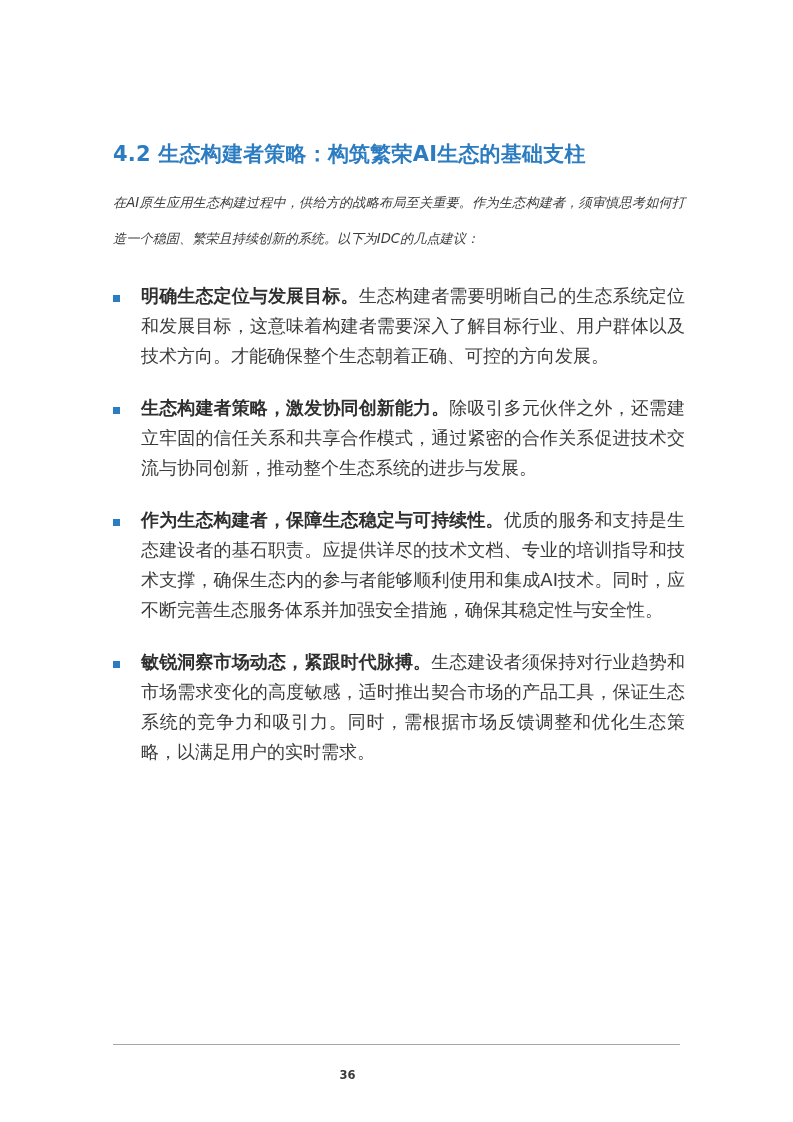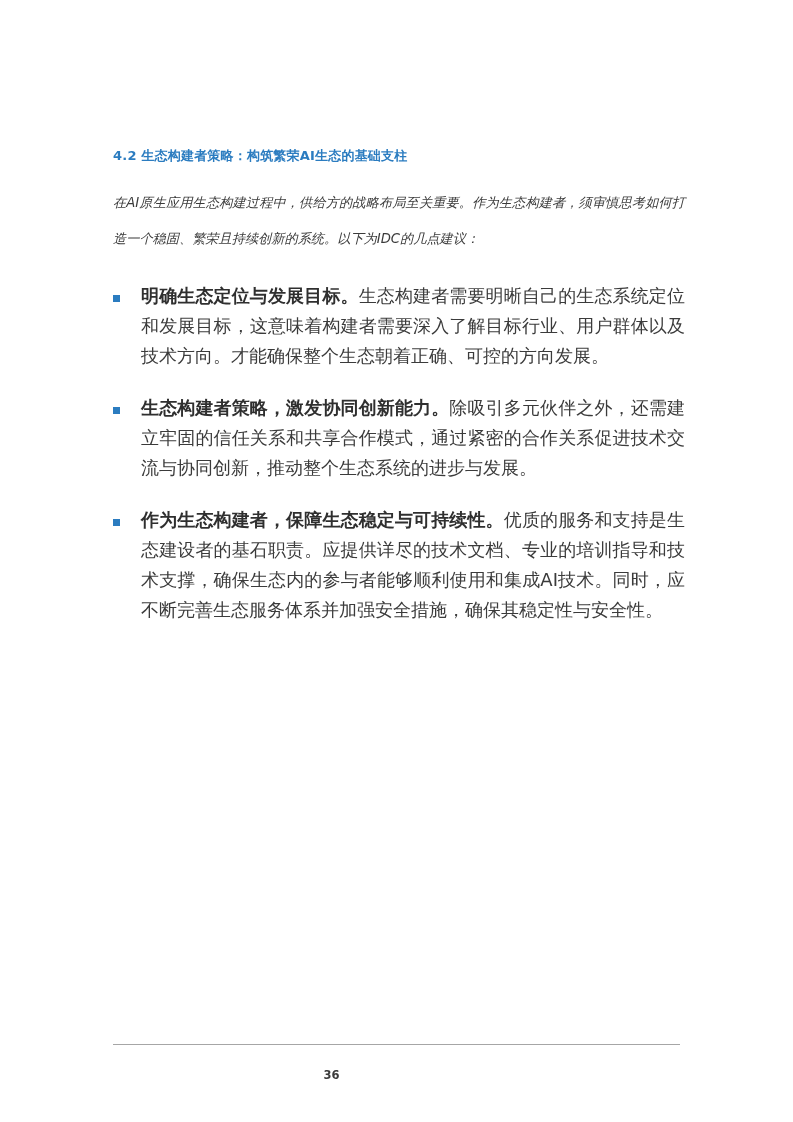--- a/index.html
+++ b/index.html
@@ -20,23 +20,23 @@
     height: 1122px;
     background: #ffffff;
     box-sizing: border-box;
     overflow: hidden;
   }
 
   
   .section-heading {
     position: absolute;
     left: 113px;
-    top: 134px;
+    top: 126px;
     width: 600px;
-    font-size: 13px;
+    font-size: 21px;
     font-weight: bold;
     color: #2b7cc0;
     letter-spacing: 0.2px;
     line-height: 22px;
     white-space: nowrap;
   }
 
   
   .intro {
     position: absolute;
@@ -103,20 +103,21 @@
 
   .page-number {
     position: absolute;
     left: 0;
     top: 1068px;
     width: 663px;
     text-align: center;
     font-size: 11.5px;
     font-weight: bold;
     color: #3b3b3b;
+    padding-left: 16px;
   }
 </style>
 </head>
 <body>
 
 <div class="page">
 
   <h2 class="section-heading">4.2 生态构建者策略：构筑繁荣AI生态的基础支柱</h2>
 
   <p class="intro">在AI原生应用生态构建过程中，供给方的战略布局至关重要。作为生态构建者，须审慎思考如何打造一个稳固、繁荣且持续创新的系统。以下为IDC的几点建议：</p>
@@ -132,20 +133,24 @@
     <div class="bullet-item">
       <span class="bullet-marker"></span>
       <span class="bullet-lead">生态构建者策略，激发协同创新能力。</span><span class="bullet-body">除吸引多元伙伴之外，还需建立牢固的信任关系和共享合作模式，通过紧密的合作关系促进技术交流与协同创新，推动整个生态系统的进步与发展。</span>
     </div>
 
     <div class="bullet-item">
       <span class="bullet-marker"></span>
       <span class="bullet-lead">作为生态构建者，保障生态稳定与可持续性。</span><span class="bullet-body">优质的服务和支持是生态建设者的基石职责。应提供详尽的技术文档、专业的培训指导和技术支撑，确保生态内的参与者能够顺利使用和集成AI技术。同时，应不断完善生态服务体系并加强安全措施，确保其稳定性与安全性。</span>
     </div>
 
+    <div class="bullet-item">
+      <span class="bullet-marker"></span>
+      <span class="bullet-lead">敏锐洞察市场动态，紧跟时代脉搏。</span><span class="bullet-body">生态建设者须保持对行业趋势和市场需求变化的高度敏感，适时推出契合市场的产品工具，保证生态系统的竞争力和吸引力。同时，需根据市场反馈调整和优化生态策略，以满足用户的实时需求。</span>
+    </div>
 
   </div>
 
   <div class="footer-rule"></div>
 
   <div class="page-number">36</div>
 
 </div>
 
 </body></html>

